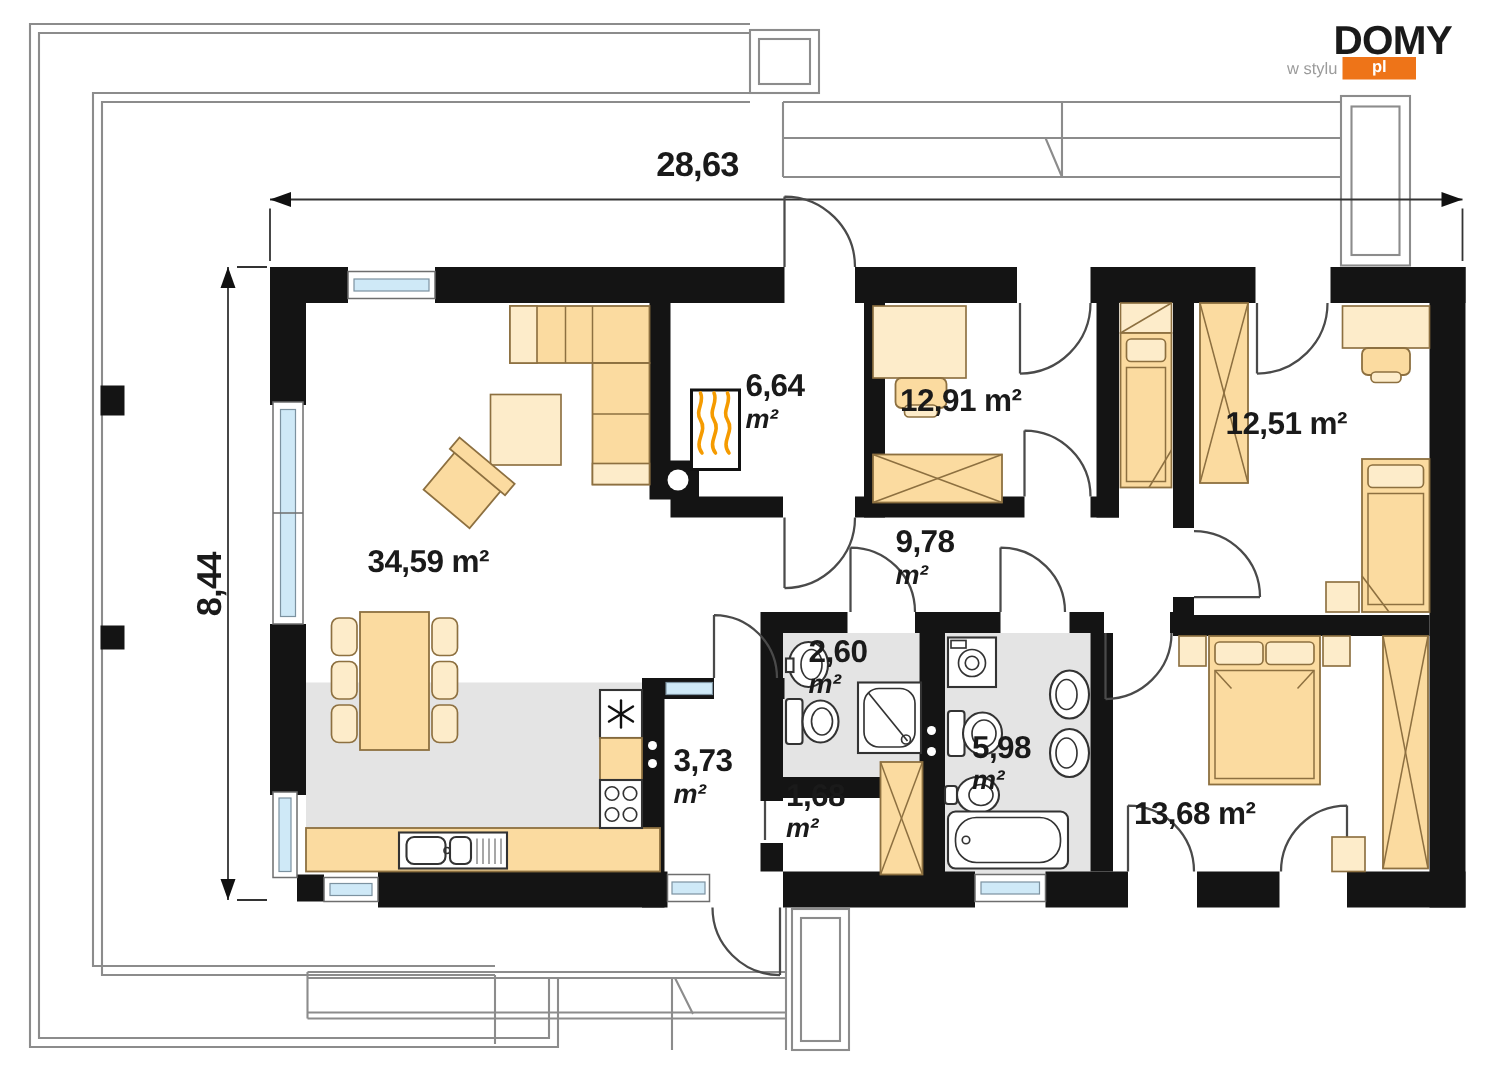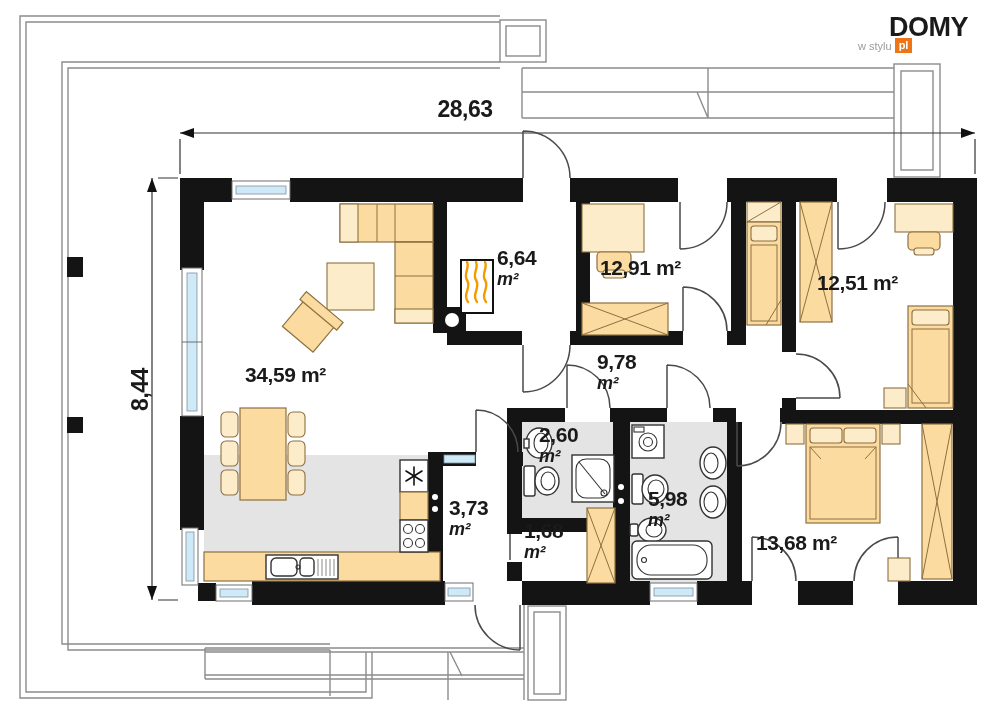--- a/index.html
+++ b/index.html
@@ -34,21 +34,21 @@
           line-height:1.08;letter-spacing:-0.4px;font-size:21px;}
   .rlabel .unit{font-size:18px;font-style:italic;}
   .stacked span{display:block;}
   .dimlabel{position:absolute;font-weight:bold;color:var(--ink);text-align:center;font-size:23px;letter-spacing:-0.5px;}
   .rot{transform:rotate(-90deg);}
   .logo{position:absolute;left:858px;top:14px;width:110px;text-align:right;}
   .logo .brand{font-size:27px;font-weight:800;color:var(--ink);letter-spacing:-0.5px;line-height:1;}
   .logo .tagrow{display:flex;justify-content:flex-start;align-items:center;gap:3px;margin-top:-3px;}
   .logo .tag{font-size:11px;color:var(--logo-gray);}
   .logo .tld{display:inline-block;background:var(--brand-orange);color:#fff;font-size:11px;
-             font-weight:bold;padding:1px 4px;line-height:1.2;}
+             font-weight:bold;padding:1px 20px;line-height:1.2;}
 </style>
 </head>
 <body>
 
 <div id="plan">
 
 <svg width="995" height="720" viewBox="0 0 995 720">
 
   <g>
     <path class="deco" d="M500,16 H20 V698 H372 V652"></path>

